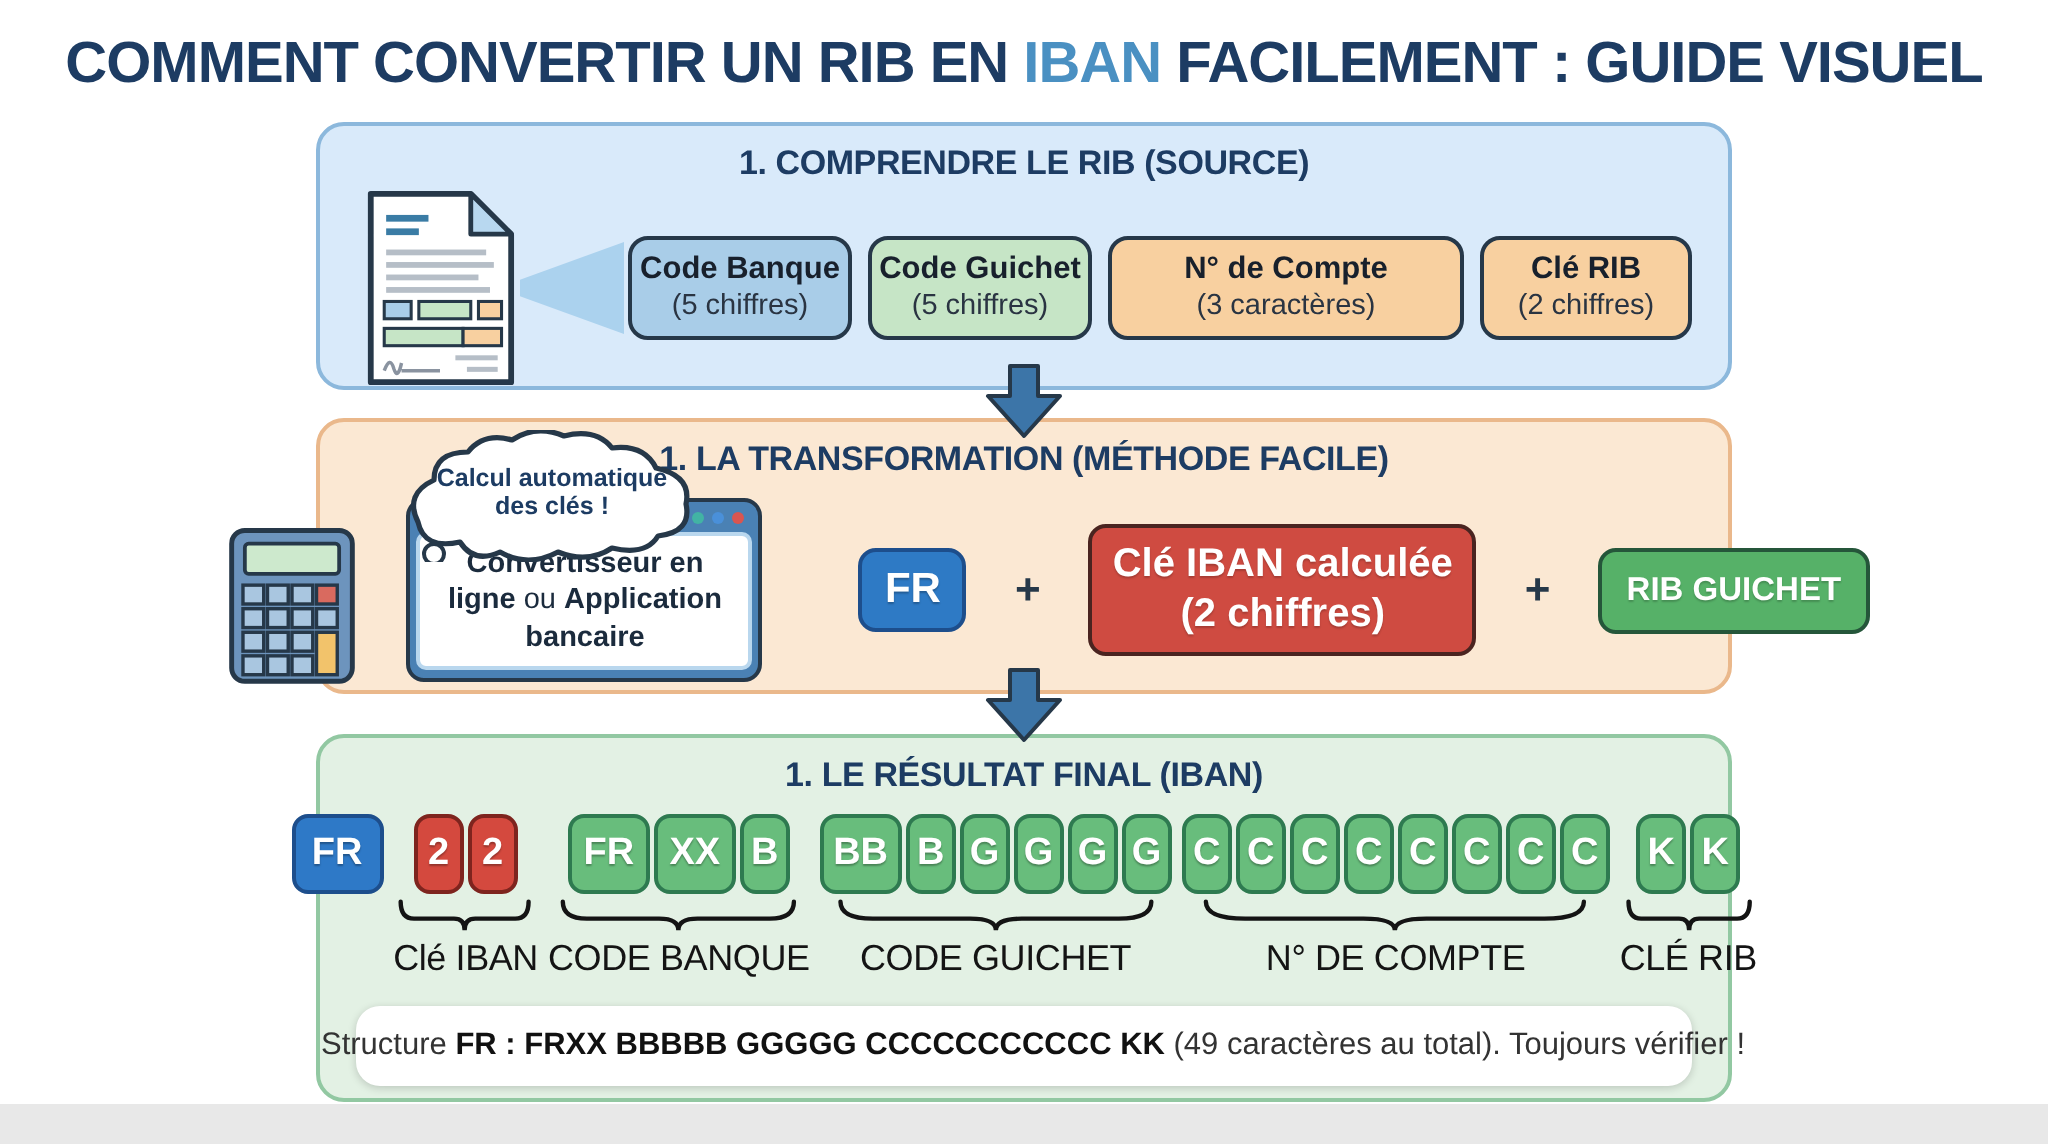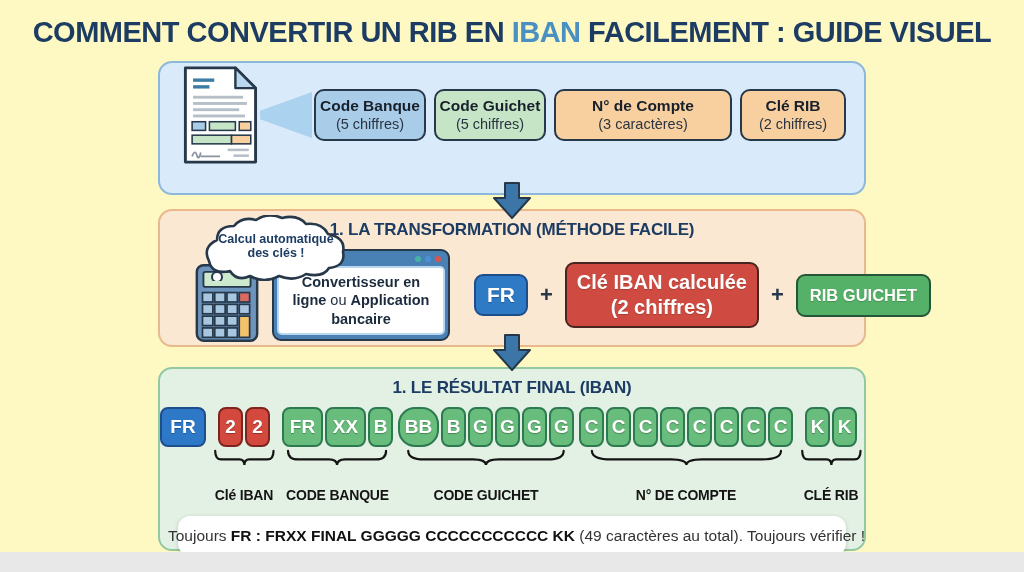--- a/index.html
+++ b/index.html
@@ -1,17 +1,17 @@
 <!DOCTYPE html>
 <html style="--titleNavy: #1d3c63; --ibanBlue: #4a90c2; --s1Bg: #d9eafa; --s1Border: #8cb8dc; --s2Bg: #fbe8d3; --s2Border: #eab88b; --s3Bg: #e3f1e4; --s3Border: #92c8a2; --fieldBlue: #a9cde8; --fieldGreen: #c6e5c6; --fieldOrange: #f8d0a0; --arrowBlue: #3c75a8; --frBlue: #2e7ac5; --calcRed: #cf4b41; --ribGreen: #56b168; --charBlue: #2e79c7; --charRed: #d4493e; --charGreen: #68bd7c; --checkTeal: #2e8f86;"><head>
 <meta charset="utf-8">
 <style>
   * { margin:0; padding:0; box-sizing:border-box; }
   body { background:#e8e8e8; font-family:"Liberation Sans", sans-serif; }
-  .canvas { width:1024px; height:552px; background:#fef9c3; overflow:hidden; position:relative; margin:0 auto; }
+  .canvas { width:1024px; height:552px; background:#ffffff; overflow:hidden; position:relative; margin:0 auto; }
 
   
   .main-title { text-align:center; margin-top:16px; font-size:29px; font-weight:bold;
     letter-spacing:-0.5px; color:var(--titleNavy,#1d3c63); }
   .main-title .hl { color:var(--ibanBlue,#4a90c2); }
 
   
   .stack { width:708px; margin:12px auto 0; }
   .section { border-radius:14px; border:2px solid; position:relative; }
   .sec1 { height:134px; background:var(--s1Bg,#d9eafa); border-color:var(--s1Border,#8cb8dc); }
@@ -38,21 +38,21 @@
   .v-orange { background:var(--fieldOrange,#f8d0a0); }
   .field-name { font-size:15.5px; font-weight:bold; color:#18202c; }
   .field-detail { font-size:14.5px; color:#2a3442; }
 
   
   .bubble { position:absolute; left:40px; top:4px; width:152px; height:66px; z-index:3; }
   .bubble svg { position:absolute; inset:0; }
   .bubble-text { position:absolute; inset:8px 10px 12px; display:flex; flex-direction:column;
     justify-content:center; text-align:center; font-size:12.5px; font-weight:bold;
     color:var(--titleNavy,#1d3c63); line-height:1.15; }
-  .s2-row { display:flex; align-items:center; gap:12px; padding:6px 10px 0 34px; }
+  .s2-row { display:flex; align-items:center; gap:24px; padding:6px 10px 0 34px;justify-content:center; }
   .calc { margin-top:14px; flex:none; }
   .browser { width:178px; height:92px; background:#4a81b4; border:2.5px solid #263849;
     border-radius:9px; overflow:hidden; flex:none; }
   .browser-bar { height:15px; display:flex; justify-content:flex-end; align-items:center;
     gap:4px; padding-right:7px; }
   .dot { width:6px; height:6px; border-radius:50%; }
   .dot.d1{ background:#42b3a4; } .dot.d2{ background:#4a90d9; } .dot.d3{ background:#d95550; }
   .browser-body { margin:0 3px 3px; height:69px; background:#ffffff; border:2px solid #b9d7ee;
     border-radius:5px; display:flex; align-items:center; justify-content:center;
     text-align:center; padding:2px 6px; }
@@ -74,40 +74,41 @@
     margin-top:9px; }
   .char-group { display:flex; flex-direction:column; align-items:center; }
   .char-row { display:flex; gap:2px; }
   .char-box { height:40px; border-radius:8px; border:2.5px solid; display:flex;
     align-items:center; justify-content:center; color:#fff; font-size:19px; font-weight:bold;
     text-shadow:0 1px 1px rgba(0,0,0,.3); }
   .c-blue { background:var(--charBlue,#2e79c7); border-color:#1d4e8c; }
   .c-red { background:var(--charRed,#d4493e); border-color:#7e241e; }
   .c-green { background:var(--charGreen,#68bd7c); border-color:#2e7a50; }
   .brace { width:92%; height:16px; margin-top:3px; overflow:visible; }
-  .group-label { font-size:14px; font-weight:bold; color:#141414; white-space:nowrap;
-    margin-top:21px; letter-spacing:-0.2px; }
+  .group-label { font-size:18px; font-weight:normal; color:#141414; white-space:nowrap;
+    margin-top:3px; letter-spacing:-0.2px; }
   .note-pill { margin:13px 18px 0; height:40px; background:#ffffff; border-radius:12px;
     box-shadow:0 1px 4px rgba(0,0,0,.18); display:flex; align-items:center;
     justify-content:center; gap:9px; padding:0 10px; }
   .note-text { font-size:15.5px; color:#333; white-space:nowrap; }
   .note-text b { color:#111; }
 </style>
 </head>
 <body>
 
 <div class="canvas">
 
   <div class="main-title">
     <span>COMMENT CONVERTIR UN RIB EN </span><span class="hl">IBAN</span><span> FACILEMENT : GUIDE VISUEL</span>
   </div>
 
   <div class="stack">
 
     <div class="section sec1">
+      <div class="sec-title">1. COMPRENDRE LE RIB (SOURCE)</div>
       <div class="s1-row">
 
         <svg width="88" height="100" viewBox="0 0 88 104">
           <path d="M8 3 H60 L81 24 V101 H8 Z" fill="#ffffff" stroke="#263849" stroke-width="3" stroke-linejoin="round"></path>
           <path d="M60 3 L60 24 H81 Z" fill="#b8d8f0" stroke="#263849" stroke-width="2.5" stroke-linejoin="round"></path>
           <rect x="16" y="14" width="22" height="3.5" fill="#3a7ca5"></rect>
           <rect x="16" y="21" width="17" height="3.5" fill="#3a7ca5"></rect>
           <rect x="16" y="32" width="52" height="3" fill="#b6bec7"></rect>
           <rect x="16" y="38.5" width="56" height="3" fill="#b6bec7"></rect>
           <rect x="16" y="45" width="48" height="3" fill="#b6bec7"></rect>
@@ -248,21 +249,21 @@
               <div class="char-box c-green" style="width: 41px;">XX</div>
               <div class="char-box c-green" style="width: 25px;">B</div>
             </div>
   <svg class="brace" viewBox="0 0 100 18" preserveAspectRatio="none">
     <path d="M2 1 Q2 10.5 12 10.5 L42 10.5 Q50 10.5 50 17 Q50 10.5 58 10.5 L88 10.5 Q98 10.5 98 1" fill="none" stroke="#141414" stroke-width="2.2" stroke-linecap="round" vector-effect="non-scaling-stroke"></path>
   </svg>
 <div class="group-label">CODE BANQUE</div>
           </div>
           <div class="char-group">
             <div class="char-row">
-              <div class="char-box c-green" style="width: 41px; border-radius: 17px;">BB</div>
+              <div class="char-box c-green" style="width: 41px;">BB</div>
               <div class="char-box c-green" style="width: 25px;">B</div>
               <div class="char-box c-green" style="width: 25px;">G</div>
               <div class="char-box c-green" style="width: 25px;">G</div>
               <div class="char-box c-green" style="width: 25px;">G</div>
               <div class="char-box c-green" style="width: 25px;">G</div>
             </div>
   <svg class="brace" viewBox="0 0 100 18" preserveAspectRatio="none">
     <path d="M2 1 Q2 10.5 12 10.5 L42 10.5 Q50 10.5 50 17 Q50 10.5 58 10.5 L88 10.5 Q98 10.5 98 1" fill="none" stroke="#141414" stroke-width="2.2" stroke-linecap="round" vector-effect="non-scaling-stroke"></path>
   </svg>
 <div class="group-label">CODE GUICHET</div>
@@ -293,19 +294,19 @@
   </svg>
 <div class="group-label">CLÉ RIB</div>
           </div>
         </div>
       <div class="note-pill">
         <svg width="24" height="24" viewBox="0 0 24 24">
           <circle cx="12" cy="13" r="9.5" fill="#dff2ec" stroke="var(--checkTeal,#2e8f86)" stroke-width="2.4"></circle>
           <path d="M7.5 13 L11 16.5 L18.5 5.5" fill="none" stroke="#256f67" stroke-width="3" stroke-linecap="round" stroke-linejoin="round"></path>
         </svg>
         <div class="note-text">
-          <span>Toujours </span><b>FR : FRXX FINAL GGGGG CCCCCCCCCCC KK</b><span> (49 caractères au total). Toujours vérifier !</span>
+          <span>Structure </span><b>FR : FRXX BBBBB GGGGG CCCCCCCCCCC KK</b><span> (49 caractères au total). Toujours vérifier !</span>
         </div>
       </div>
     </div>
 
   </div>
 </div>
 
 </body></html>

